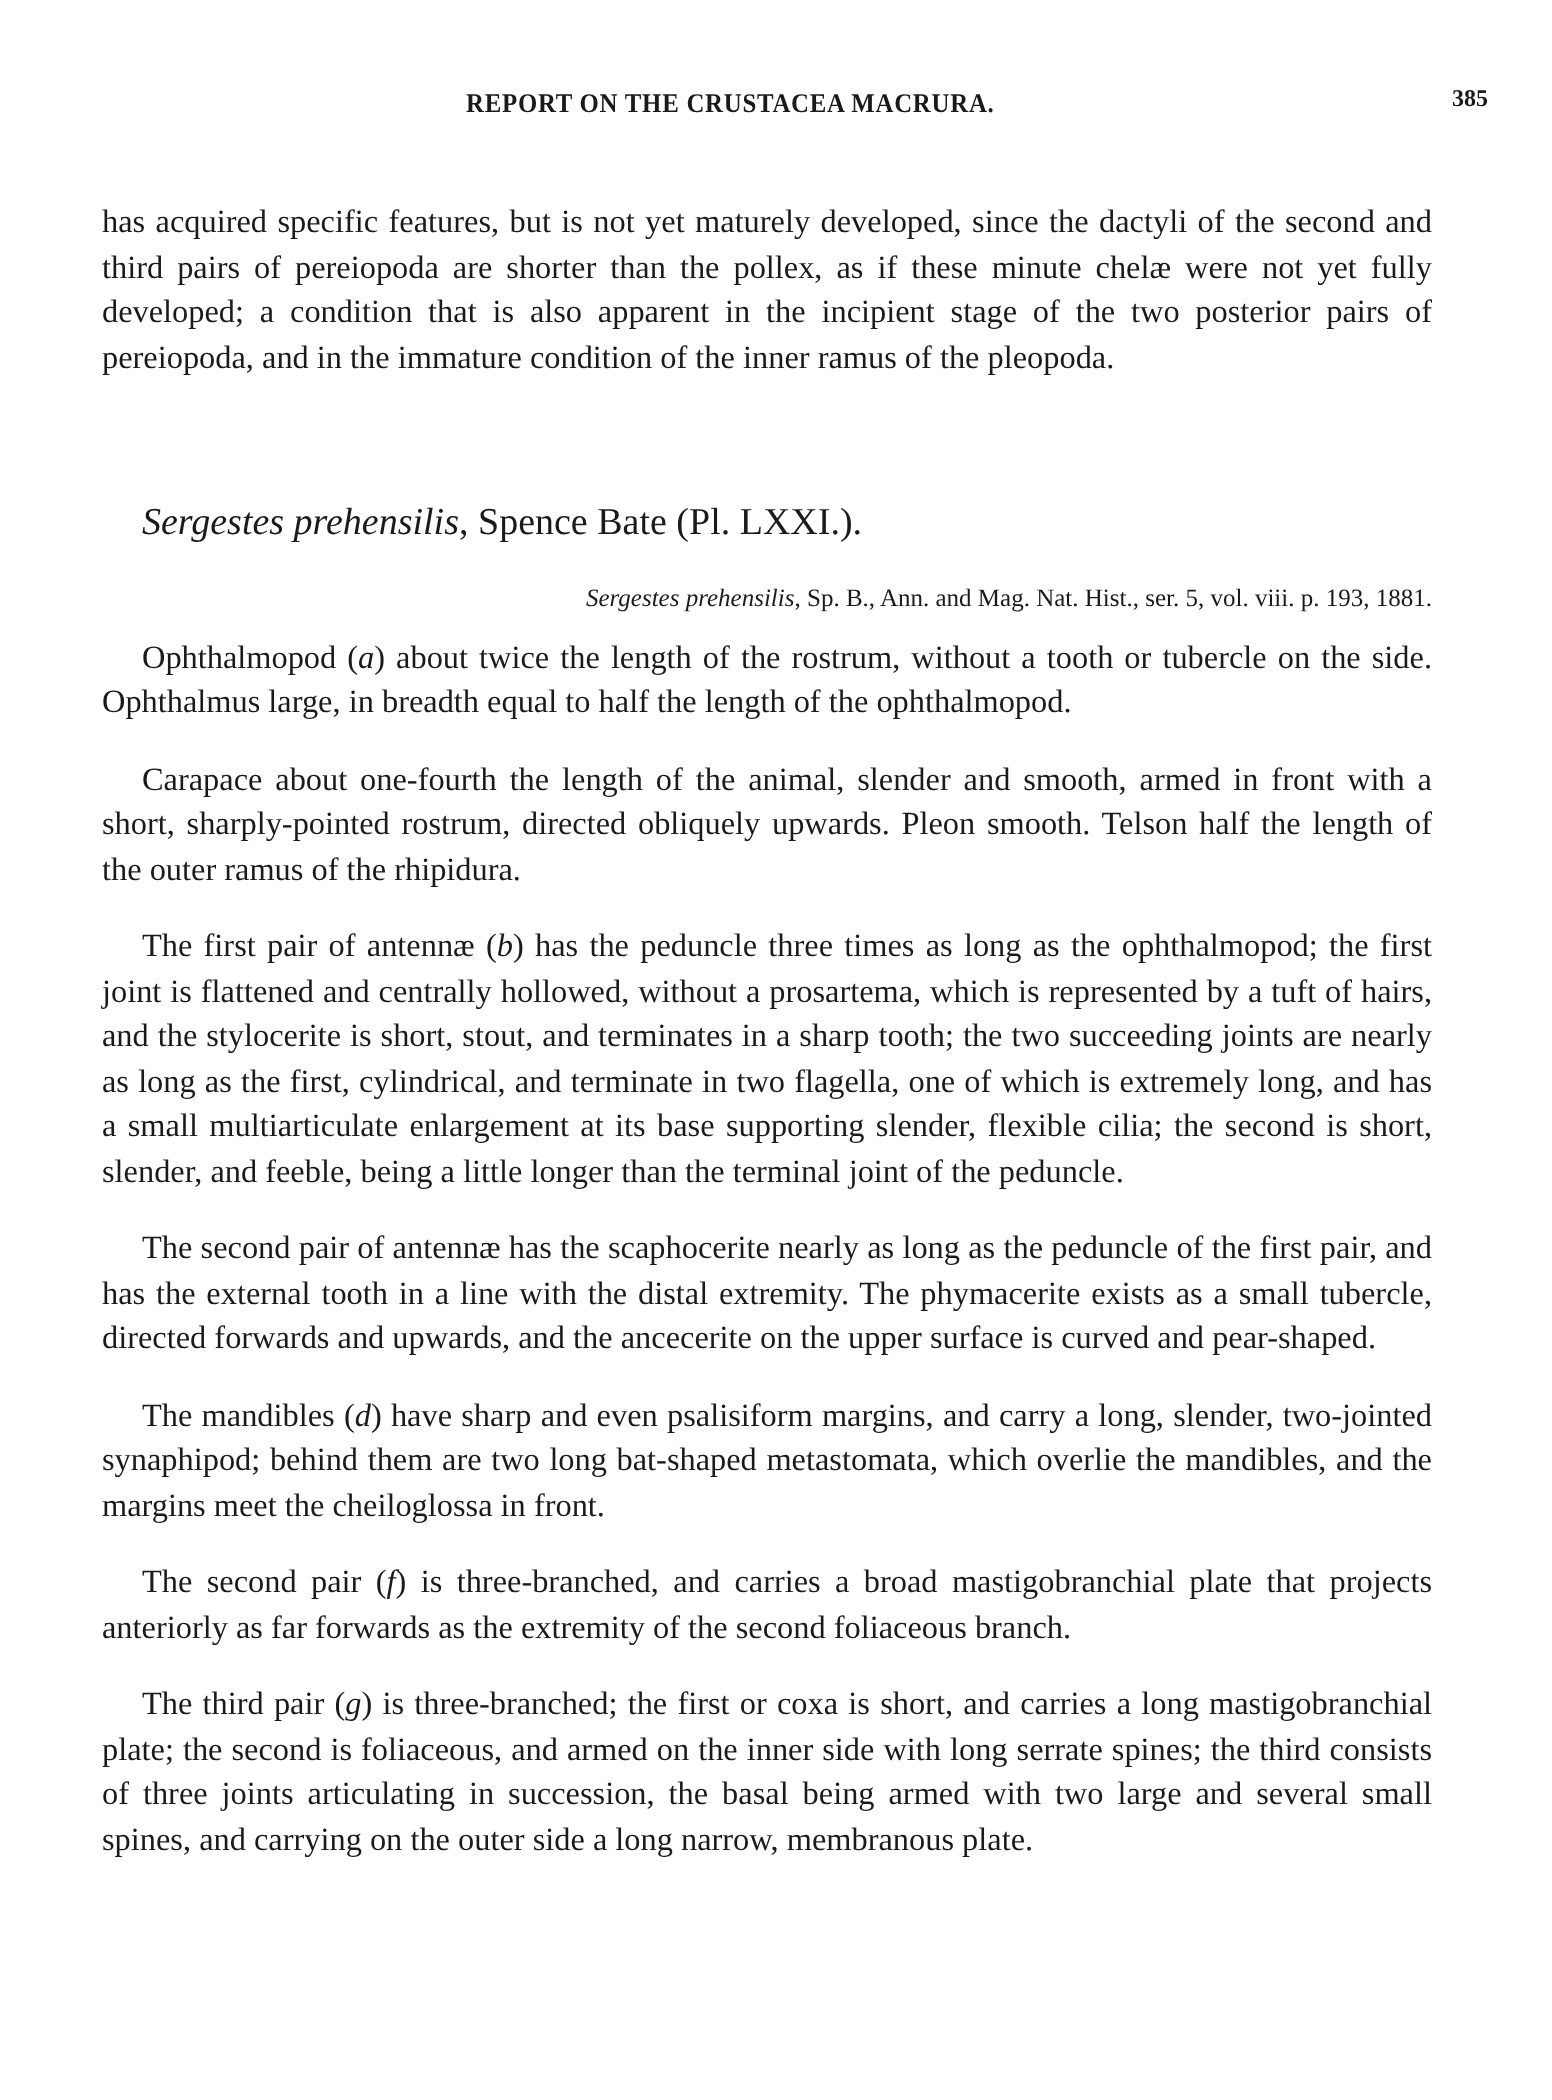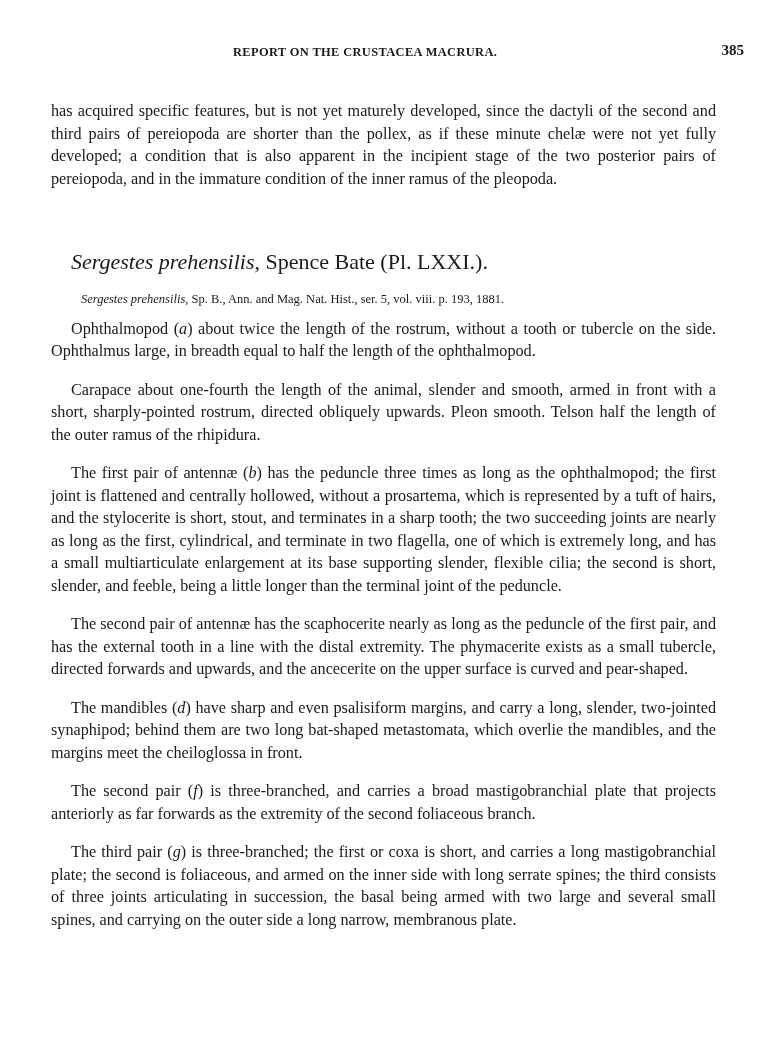--- a/index.html
+++ b/index.html
@@ -13,33 +13,33 @@
     }
     .running-head {
       position: absolute; top: 44px; left: 12px; width: 697px; height: 20px;
     }
     .running-title {
       position: absolute; left: 186px; top: 0;
       font-size: 13.5px; letter-spacing: 0.4px; font-weight: bold;
       transform: scaleX(0.92); transform-origin: left;
     }
     .page-number {
-      position: absolute; right: 0; top: -2px; font-size: 15px; font-weight: bold;
+      position: absolute; right: 0; top: -2px; font-size: 12px; font-weight: bold;
     }
     .body-text {
       position: absolute; left: 0; top: 84px; width: 697px;
       font-size: 16.2px; line-height: 22.5px; text-align: justify;
     }
     p { margin: 16px; }
     .indent { text-indent: 20px; }
     i { font-style: italic; }
     .gap1 { height: 29px; }
-    .species-head { text-indent: 20px; margin-bottom: 7px; font-size: 22px; }
+    .species-head { text-indent: 20px; margin-bottom: 7px; font-size: 19px; }
     .citation {
-      font-size: 12.5px; text-align: left; line-height: 18px; margin-bottom: 10px;
+      font-size: 12.5px; text-align: right; line-height: 18px; margin-bottom: 10px;
       padding-left: 30px;
     }
     .para { margin-top: 1px; }
   </style>
 </head>
 <body>
 
 <div class="page">
   <div class="running-head">
     <span class="running-title">REPORT ON THE CRUSTACEA MACRURA.</span>

